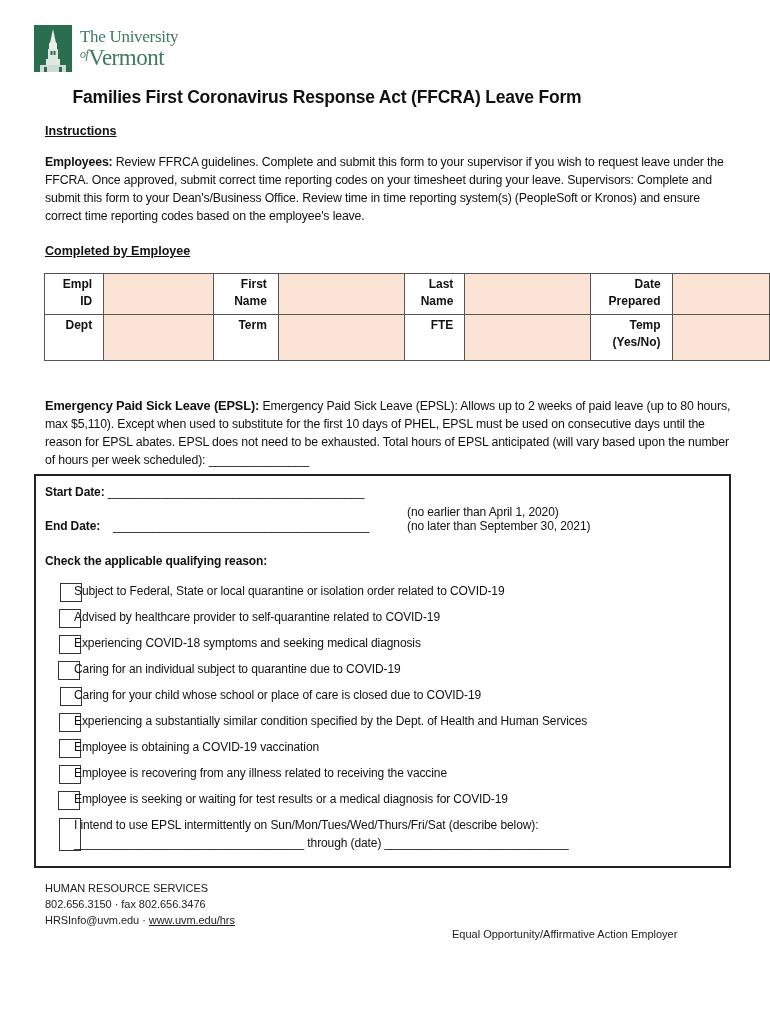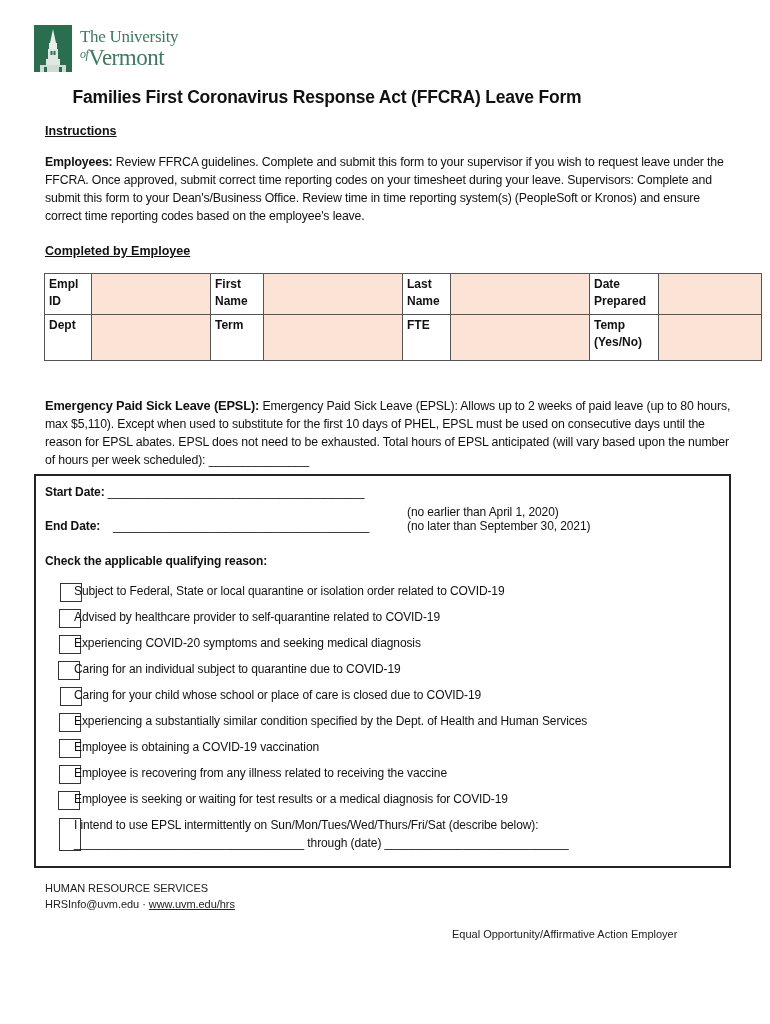--- a/index.html
+++ b/index.html
@@ -10,21 +10,21 @@
   .logo-box svg { display: block; }
   .logo-text { left: 80px; top: 28px; color: #3d7a5e; font-family: "Liberation Serif", serif; line-height: 1; }
   .logo-the { font-size: 17px; letter-spacing: -0.3px; }
   .logo-vermont { font-size: 23px; letter-spacing: -0.5px; margin-top: 1px; }
   .logo-of { font-size: 12px; font-style: italic; vertical-align: 7px; margin-right: 0px; }
   .title { left: 0; width: 654px; top: 87px; text-align: center; font-weight: bold; font-size: 17.5px; letter-spacing: -0.2px; }
   .h-under { font-weight: bold; font-size: 12.5px; text-decoration: underline; }
   .para { font-size: 12.3px; line-height: 18px; letter-spacing: -0.15px; }
   .para b { font-weight: bold; }
   table.emp { position: absolute; left: 44px; top: 273px; border-collapse: collapse; font-size: 12px; }
-  table.emp td { border: 1.5px solid #555; padding: 2px 4px; vertical-align: top; text-align: left; font-weight: bold; line-height: 17px; }
+  table.emp td { border: 1.5px solid #555; padding: 2px 11px; vertical-align: top; text-align: right; font-weight: bold; line-height: 17px; }
   table.emp td.fill { background: #fbe3d6; }
   .box { left: 34px; top: 474px; width: 697px; height: 394px; border: 2.5px solid #222; box-sizing: border-box; }
   .row-text { font-size: 12px; letter-spacing: -0.1px; }
   .cb { position: absolute; width: 22px; height: 19px; border: 1.5px solid #333; box-sizing: border-box; background: #fff; }
   .cb.tall { height: 33px; }
   .reason { position: absolute; left: 74px; font-size: 12px; letter-spacing: -0.1px; }
   .footer { left: 45px; top: 880px; font-size: 11px; line-height: 16px; color: #222; letter-spacing: -0.05px; }
   .footer a { color: #222; text-decoration: underline; }
   .eeo { left: 452px; top: 928px; font-size: 11px; color: #222; }
 </style>
@@ -98,21 +98,21 @@
 
 <div class="abs row-text" style="left:45px; top:554px; font-weight:bold;">Check the applicable qualifying reason:</div>
 
 <div class="cb" style="left:60px; top:583px;"></div>
 <div class="reason" style="top:584px;">Subject to Federal, State or local quarantine or isolation order related to COVID-19</div>
 
 <div class="cb" style="left:59px; top:609px;"></div>
 <div class="reason" style="top:610px;">Advised by healthcare provider to self-quarantine related to COVID-19</div>
 
 <div class="cb" style="left:59px; top:635px;"></div>
-<div class="reason" style="top:636px;">Experiencing COVID-20 symptoms and seeking medical diagnosis</div>
+<div class="reason" style="top:636px;">Experiencing COVID-18 symptoms and seeking medical diagnosis</div>
 
 <div class="cb" style="left:58px; top:661px;"></div>
 <div class="reason" style="top:662px;">Caring for an individual subject to quarantine due to COVID-19</div>
 
 <div class="cb" style="left:60px; top:687px;"></div>
 <div class="reason" style="top:688px;">Caring for your child whose school or place of care is closed due to COVID-19</div>
 
 <div class="cb" style="left:59px; top:713px;"></div>
 <div class="reason" style="top:714px;">Experiencing a substantially similar condition specified by the Dept. of Health and Human Services</div>
 
@@ -124,15 +124,16 @@
 
 <div class="cb" style="left:58px; top:791px;"></div>
 <div class="reason" style="top:792px;">Employee is seeking or waiting for test results or a medical diagnosis for COVID-19</div>
 
 <div class="cb tall" style="left:59px; top:818px;"></div>
 <div class="reason" style="top:818px;">I intend to use EPSL intermittently on Sun/Mon/Tues/Wed/Thurs/Fri/Sat (describe below):</div>
 <div class="reason" style="top:836px;"><span>___________________________________</span><span> through (date) </span><span>____________________________</span></div>
 
 <div class="abs footer">
   <div>HUMAN RESOURCE SERVICES</div>
+  <div>802.656.3150 · fax 802.656.3476</div>
   <div><span>HRSInfo@uvm.edu</span><span> · </span><a>www.uvm.edu/hrs</a></div>
 </div>
 <div class="abs eeo">Equal Opportunity/Affirmative Action Employer</div>
 
 </body></html>

